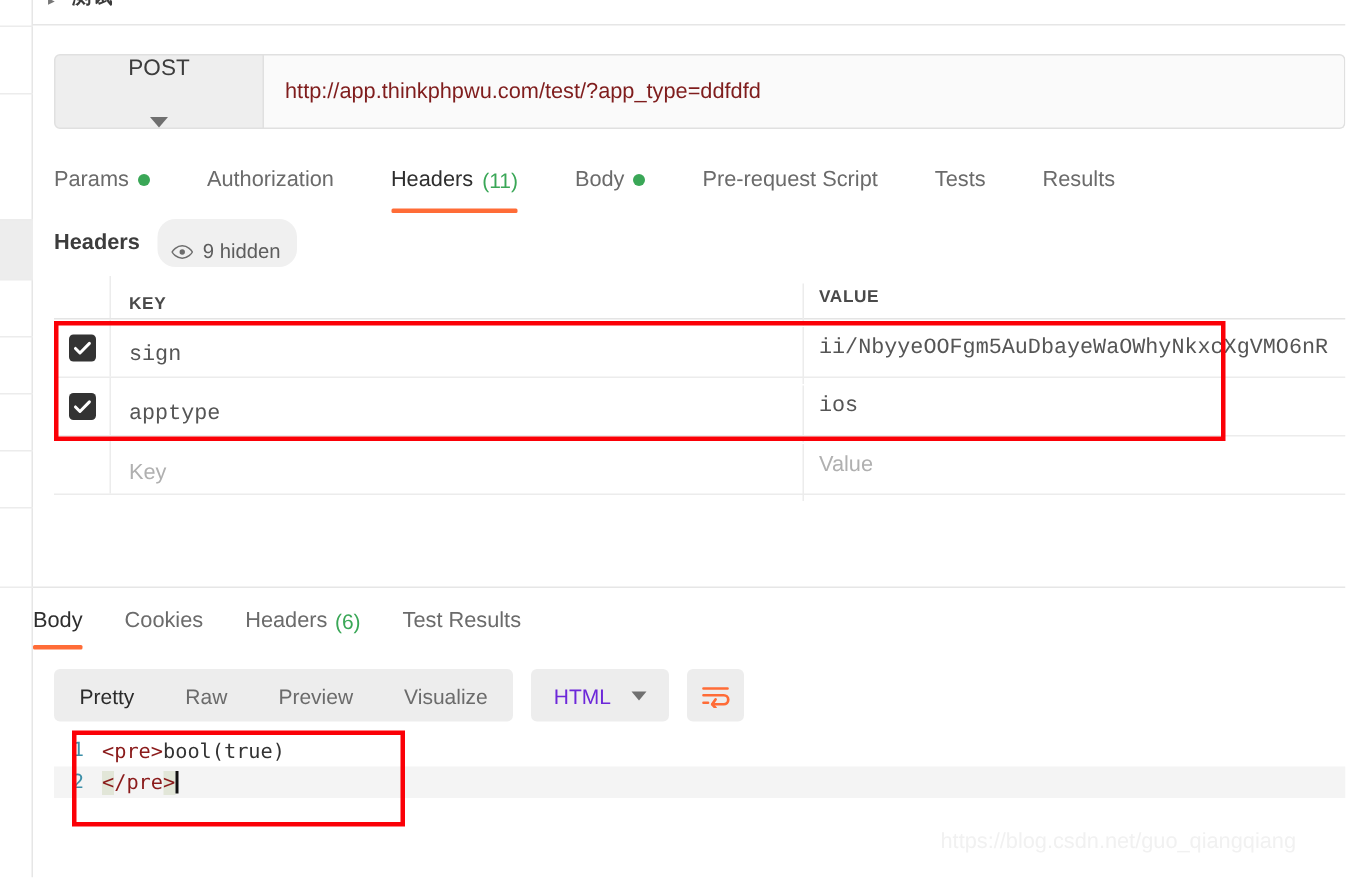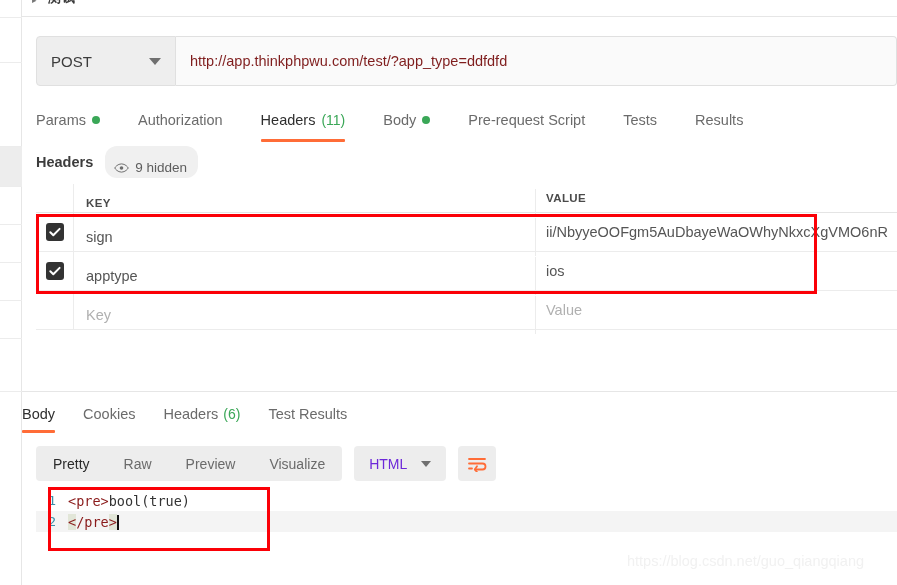--- a/index.html
+++ b/index.html
@@ -22,21 +22,21 @@
                background: #fff; border-bottom: 1px solid #e6e6e6; overflow: hidden; }
   .top-strip .tcaret { position: absolute; left: 10px; top: -5px; font-size: 9px; color: #777; }
   .top-strip .tlabel { position: absolute; left: 26px; top: -11px; font-size: 13px;
                        color: #3b3b3b; font-weight: bold; letter-spacing: 1px; }
 
   
   .urlbar { position: absolute; left: 36px; top: 36px; width: 861px; height: 50px;
             display: flex; }
   .method { width: 140px; height: 50px; background: #eeeeee; border: 1px solid #e0e0e0;
             border-radius: 4px 0 0 4px; display: flex; align-items: center;
-            padding: 0 14px; justify-content: space-between; }
+            padding: 0 14px; justify-content: space-between; flex-direction: column; }
   .method-label { font-size: 15px; color: #3c3c3c; }
   .caret-dn { width: 0; height: 0; border-left: 6px solid transparent;
               border-right: 6px solid transparent; border-top: 7px solid #6f6f6f; }
   .urlinput { flex: 1; height: 50px; background: #fafafa; border: 1px solid #e0e0e0;
               border-left: none; border-radius: 0 4px 4px 0; display: flex;
               align-items: center; padding: 0 14px; }
   .urlinput span { font-size: 14.5px; color: #7f1d1d; white-space: nowrap; }
 
   
   .rtabs { position: absolute; left: 36px; top: 102px; width: 861px; height: 36px;
@@ -64,21 +64,21 @@
   .trow { display: flex; height: 29px; border-bottom: 1px solid #ececec; align-items: center; }
   .trow.hdr { height: 29px; border-bottom: 1px solid #e4e4e4; }
   .trow.tall { height: 39px; }
   .c-chk { width: 38px; height: 100%; display: flex; align-items: center;
            justify-content: center; border-right: 1px solid #ececec; }
   .c-key { width: 462px; height: 100%; display: flex; align-items: center;
            padding-left: 12px; border-right: 1px solid #ececec; overflow: hidden; margin-top: 10px; }
   .c-val { flex: 1; height: 100%; display: flex; align-items: center;
            padding-left: 10px; overflow: hidden; }
   .colhdr { font-size: 11.5px; font-weight: bold; color: #4a4a4a; letter-spacing: .4px; }
-  .cellv { font-size: 14.5px; color: #555; white-space: nowrap; }
+  .cellv { font-size: 14.5px; color: #555; white-space: nowrap; font-family: Liberation Mono, monospace; }
   .cellph { font-size: 14.5px; color: #b0b0b0; white-space: nowrap; }
   .chk { width: 18px; height: 18px; border-radius: 3px; background: #333333;
          position: relative; }
   .chk svg { position: absolute; left: 2px; top: 2px; }
 
   
   .redbox { position: absolute; border: 3px solid #fb0007; pointer-events: none; }
 
   
   .sep { position: absolute; left: 22px; top: 391px; width: 875px; height: 1px;

